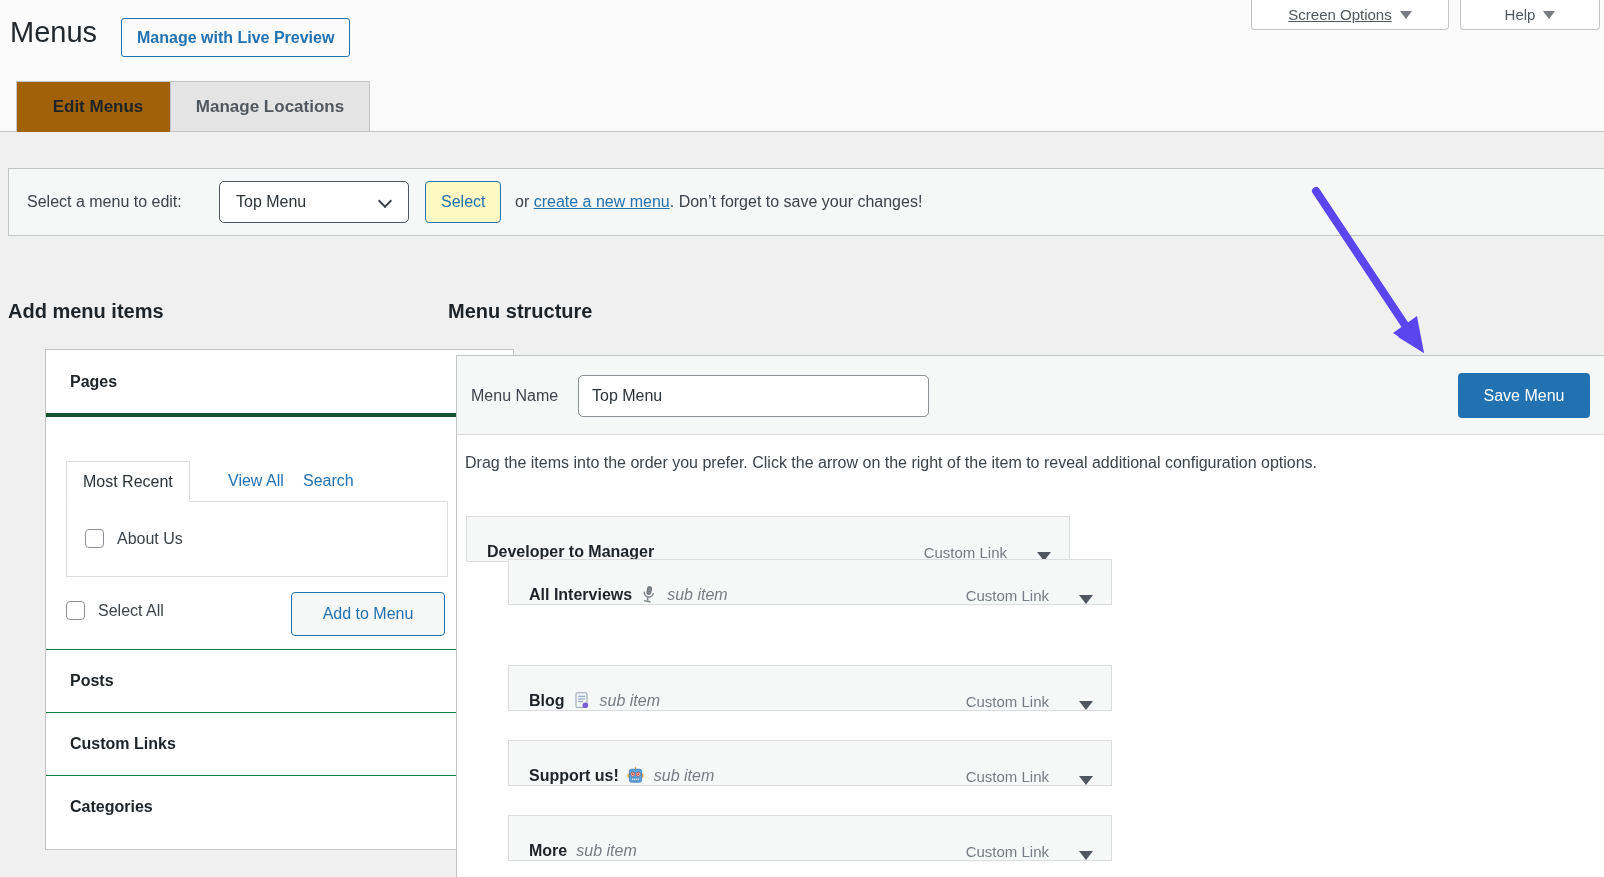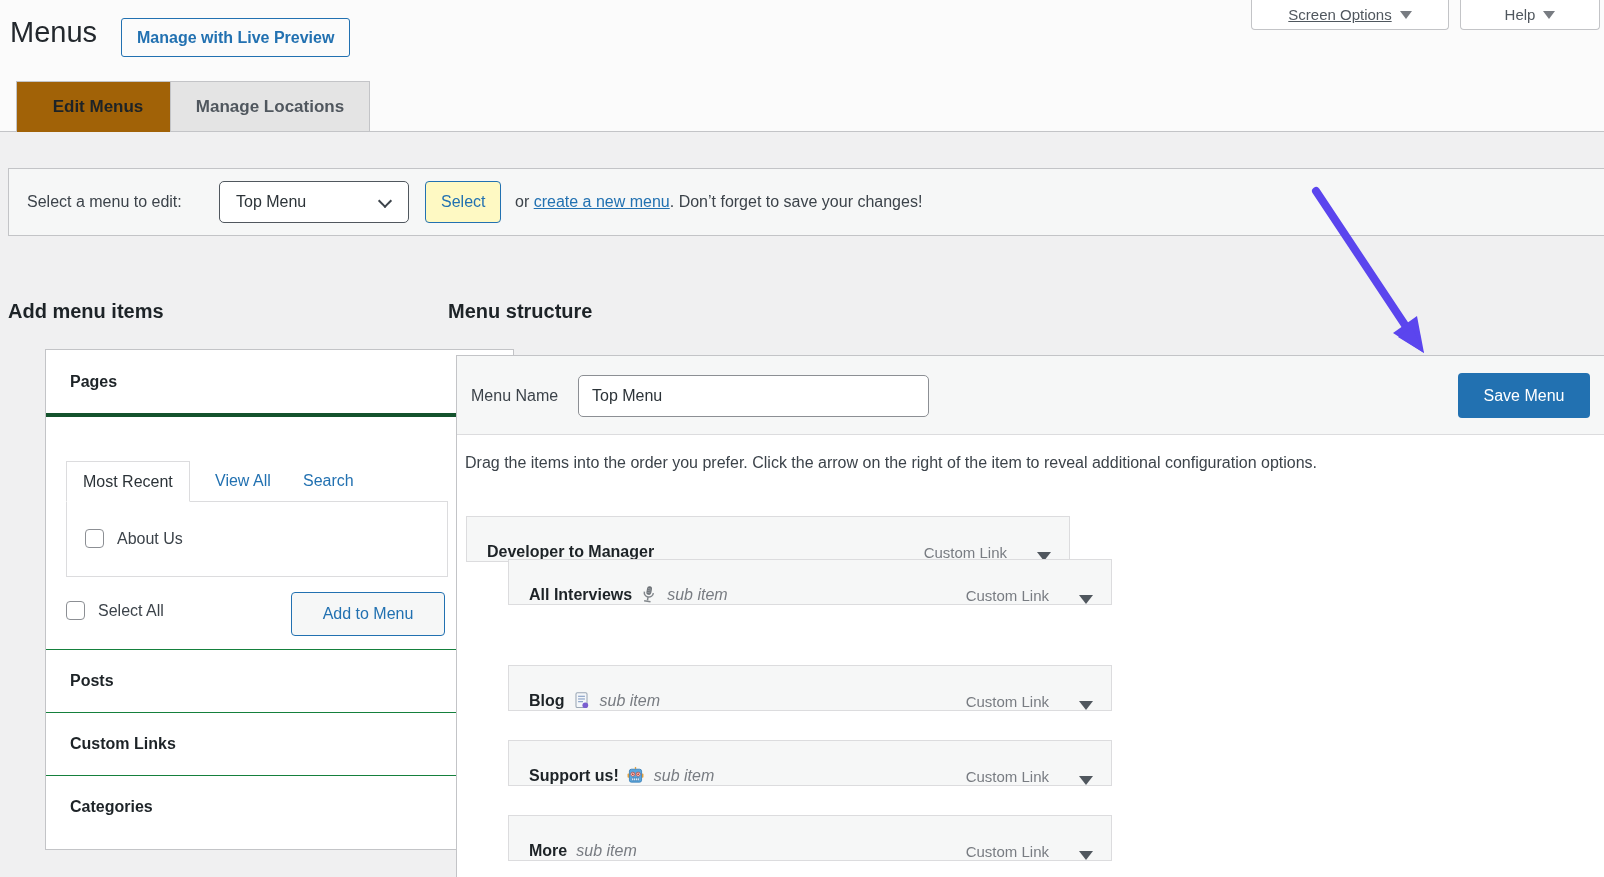--- a/index.html
+++ b/index.html
@@ -47,21 +47,21 @@
   .acc-header { position:relative; height:63px; display:flex; align-items:center; padding:0 22px 0 24px; cursor:pointer; }
   .acc-header .acc-label { font-size:16px; font-weight:700; color:#1d2327; }
   .acc-header .spacer { flex:1; }
   .tri-up { width:0; height:0; border-left:7px solid transparent; border-right:7px solid transparent; border-bottom:9px solid #646970; }
   .tri-down { width:0; height:0; border-left:7px solid transparent; border-right:7px solid transparent; border-top:9px solid #787c82; }
   .acc-sep { border-top:1px solid #15803d; }
   .pages-body { position:relative; height:236px; border-top:4px solid #14532d; }
   .ptab-active { position:absolute; left:20px; top:44px; height:41px; padding:0 16px; background:#fff; border:1px solid #dcdcde;
       border-bottom:1px solid #fff; z-index:2; display:flex; align-items:center; font-size:16px; color:#2c3338; cursor:pointer; }
   .ptab-link { position:absolute; top:55px; font-size:16px; color:#2271b1; cursor:pointer; }
-  .ptab-viewall { left:169px; } .ptab-search { left:257px; }
+  .ptab-viewall { left:182px; } .ptab-search { left:257px; }
   .pages-list-box { position:absolute; left:20px; top:84px; width:382px; height:76px; border:1px solid #dcdcde; background:#fff; z-index:1; }
   .checkbox { width:19px; height:19px; background:#fff; border:1px solid #8c8f94; border-radius:4px; cursor:pointer; }
   .check-row { position:absolute; display:flex; align-items:center; gap:13px; font-size:16px; color:#3c434a; }
   .row-aboutus { left:18px; top:27px; }
   .row-selectall { left:20px; top:184px; }
   .add-to-menu-btn { position:absolute; left:245px; top:175px; width:154px; height:44px; background:#f6f7f7;
       border:1px solid #2271b1; border-radius:4px; color:#2271b1; font-size:16px; display:flex; align-items:center; justify-content:center; cursor:pointer; }
 
   
   .structure-panel { position:absolute; left:456px; top:355px; right:-2px; bottom:-2px; background:#fff; border:1px solid #c3c4c7; }

